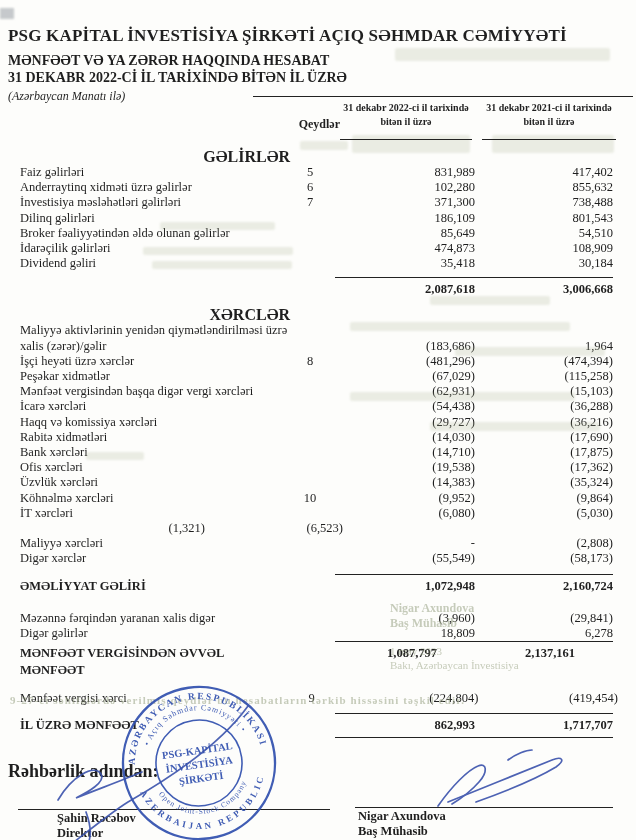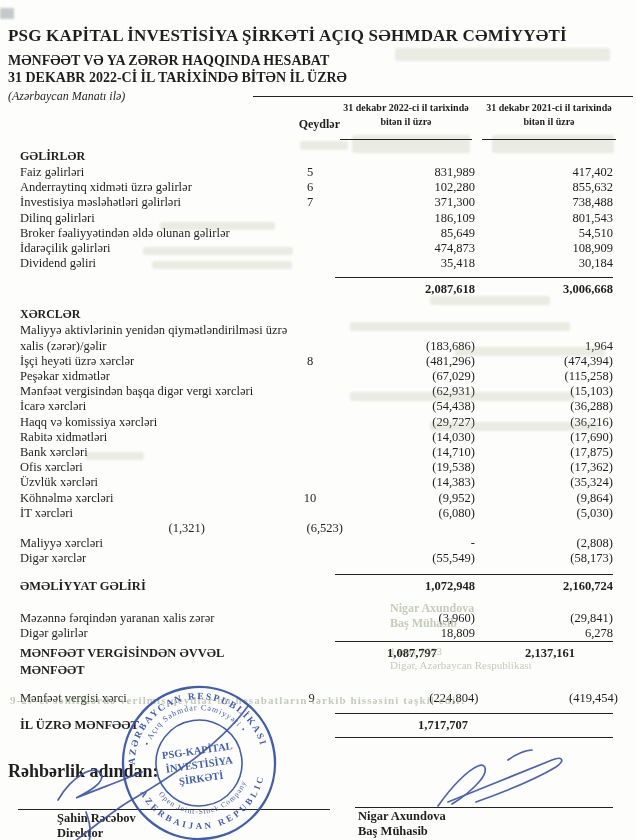--- a/index.html
+++ b/index.html
@@ -21,21 +21,21 @@
           border-bottom:1.5px solid #222;padding-bottom:10px;}
   .colhdr.c22{left:340px;width:132px;}
   .colhdr.c21{left:482px;width:134px;}
   
   .tbl{margin:44px 0 0 20px;width:598px;}
   .trow{display:flex;align-items:baseline;line-height:15.2px;font-size:12.5px;}
   .trow .c0{width:270px;}
   .trow .c1{width:40px;text-align:center;}
   .trow .c2{width:145px;text-align:right;}
   .trow .c3{width:138px;text-align:right;}
-  .trow.sec .c0{font-weight:bold;font-size:12px;line-height:17px;}
+  .trow.sec .c0{font-weight:bold;font-size:16px;line-height:17px;text-align:right;}
   .trow.tot{font-weight:bold;line-height:17px;}
   .trow.two{align-items:flex-end;}
   .trow.two .c0{max-width:282px;}
   .trow.twob .c0{max-width:232px;font-weight:bold;}
   .rule{margin-left:315px;width:278px;border-top:1.4px solid #222;height:0;}
   .mt3{margin-top:3px;}.mt6{margin-top:6px;}.mt7{margin-top:7px;}
   .mt12{margin-top:12px;justify-content:space-between;}.mt16{margin-top:16px;}.mb8{margin-bottom:8px;}
   
   .mgmt{position:absolute;left:8px;top:761px;font-weight:bold;font-size:18px;}
   .sigline{position:absolute;border-top:1.5px solid #222;height:0;}
@@ -69,21 +69,21 @@
   <div class="ghostbar" style="left:430px;top:296px;width:120px;height:9px;"></div>
   <div class="ghostbar" style="left:350px;top:322px;width:220px;height:9px;"></div>
   <div class="ghostbar" style="left:455px;top:347px;width:150px;height:9px;"></div>
   <div class="ghostbar" style="left:350px;top:392px;width:225px;height:9px;"></div>
   <div class="ghostbar" style="left:430px;top:422px;width:170px;height:9px;"></div>
   <div class="ghostbar" style="left:86px;top:452px;width:58px;height:8px;"></div>
 
   <div class="ghosttext b" style="left:390px;top:601px;font-size:12px;">Nigar Axundova</div>
   <div class="ghosttext b" style="left:390px;top:616px;font-size:12px;">Baş Mühasib</div>
   <div class="ghosttext" style="left:390px;top:645px;">1 may 2023</div>
-  <div class="ghosttext" style="left:390px;top:659px;">Digər, Azərbaycan Respublikası</div>
+  <div class="ghosttext" style="left:390px;top:659px;">Bakı, Azərbaycan İnvestisiya</div>
   <div class="ghosttext b" style="left:10px;top:694px;width:600px;letter-spacing:1.1px;">9-27-ci səhifələrdə verilmiş qeydlər bu hesabatların tərkib hissəsini təşkil edir.</div>
 
   <div class="hdr">
     <div class="company">PSG KAPİTAL İNVESTİSİYA ŞİRKƏTİ AÇIQ SƏHMDAR CƏMİYYƏTİ</div>
     <div class="rtitle">MƏNFƏƏT VƏ YA ZƏRƏR HAQQINDA HESABAT</div>
     <div class="rperiod">31 DEKABR 2022-Cİ İL TARİXİNDƏ BİTƏN İL ÜZRƏ</div>
     <div class="currency">(Azərbaycan Manatı ilə)</div>
   </div>
 
   <div class="top-rule"></div>
@@ -237,21 +237,21 @@
         <span class="c3">(58,173)</span>
       </div>
     <div class="rule mt7"></div>
     <div class="trow tot mt3">
         <span class="c0">ƏMƏLİYYAT GƏLİRİ</span>
         <span class="c1"></span>
         <span class="c2">1,072,948</span>
         <span class="c3">2,160,724</span>
       </div>
     <div class="trow mt16">
-        <span class="c0">Məzənnə fərqindən yaranan xalis zərər</span>
+        <span class="c0">Məzənnə fərqindən yaranan xalis digər</span>
         <span class="c1"></span>
         <span class="c2">(3,960)</span>
         <span class="c3">(29,841)</span>
       </div>
     <div class="trow">
         <span class="c0">Digər gəlirlər</span>
         <span class="c1"></span>
         <span class="c2">18,809</span>
         <span class="c3">6,278</span>
       </div>
@@ -265,20 +265,21 @@
     <div class="trow mt12">
         <span class="c0">Mənfəət vergisi xərci</span>
         <span class="c1">9</span>
         <span class="c2">(224,804)</span>
         <span class="c3">(419,454)</span>
       </div>
     <div class="rule mt7"></div>
     <div class="trow tot mt3">
         <span class="c0">İL ÜZRƏ MƏNFƏƏT</span>
         <span class="c1"></span>
+        <span class="c2">862,993</span>
         <span class="c3">1,717,707</span>
       </div>
     <div class="rule mt3"></div>
   </div>
 
   <div class="mgmt">Rəhbərlik adından:</div>
   <div class="sigline l"></div>
   <div class="sigline r"></div>
   <div class="signame l">
     <div>Şahin Rəcəbov</div>

